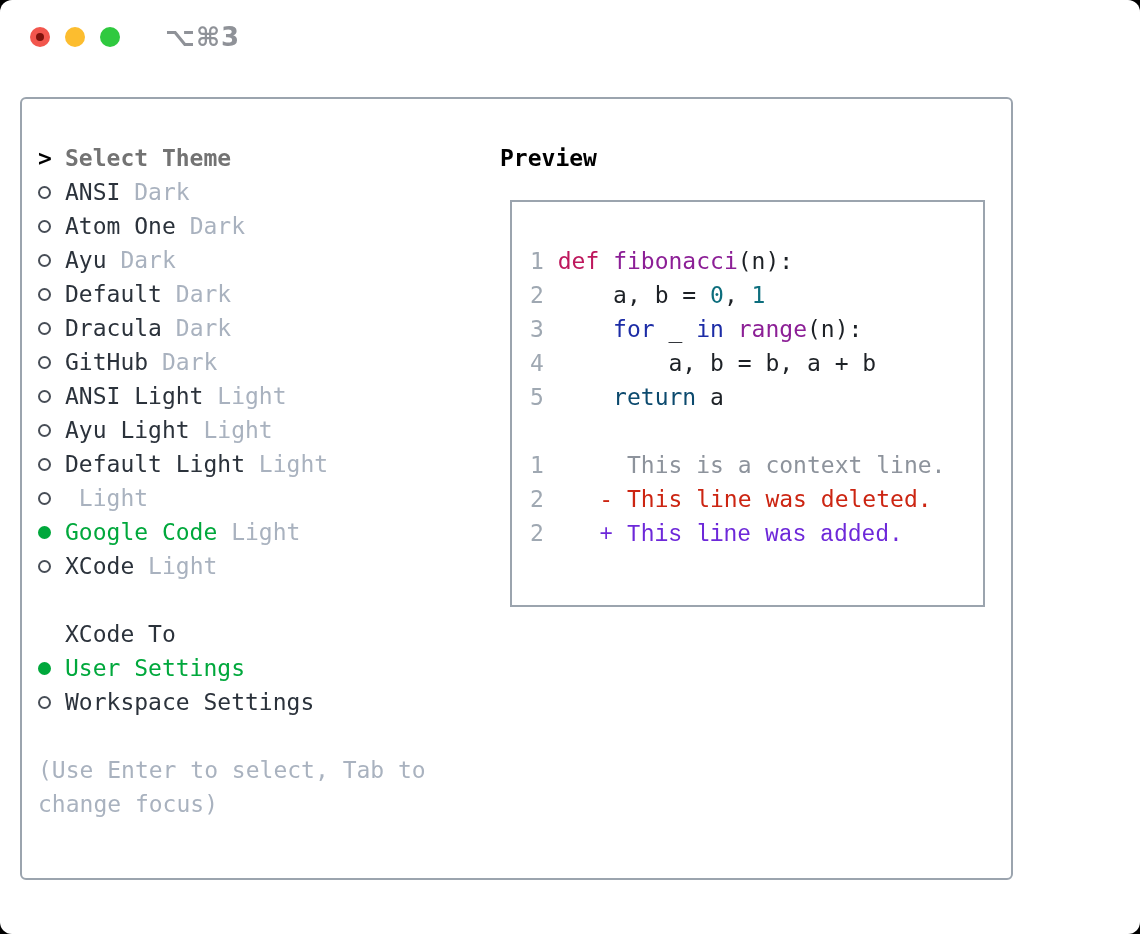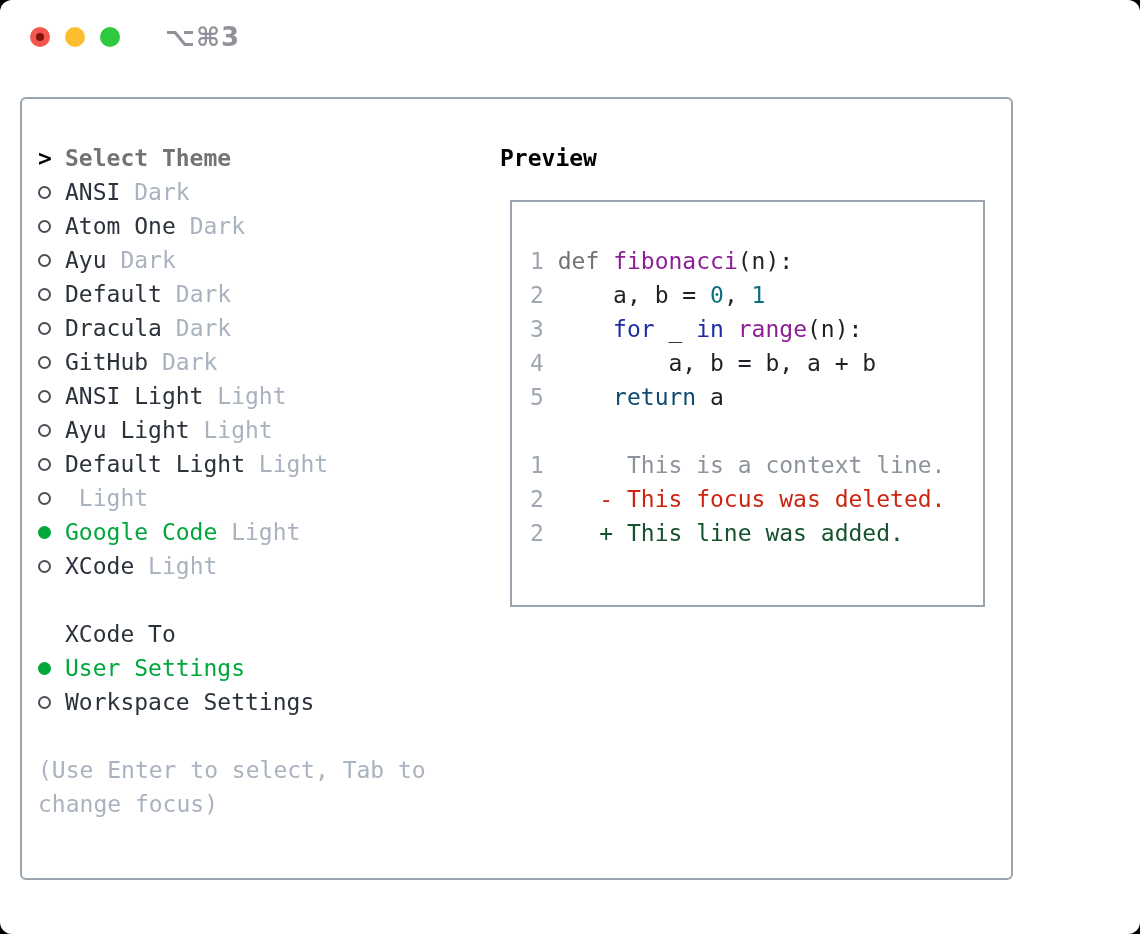--- a/index.html
+++ b/index.html
@@ -115,26 +115,26 @@
       <div id="help">
           <div class="help-line">(Use Enter to select, Tab to</div>
           <div class="help-line">change focus)</div>
         </div>
     </div>
 
     <div class="preview-heading">Preview</div>
 
     <div class="preview-box">
       <div id="preview-lines">
-          <div class="cline"><span class="lnum">1</span><span class="seg" style="color: rgb(29, 33, 38);"> </span><span class="seg" style="color: #737373; text-align: center;">def</span><span class="seg" style="color: rgb(29, 33, 38);"> </span><span class="seg" style="color: rgb(140, 31, 150);">fibonacci</span><span class="seg" style="color: rgb(29, 33, 38);">(n):</span></div>
+          <div class="cline"><span class="lnum">1</span><span class="seg" style="color: rgb(29, 33, 38);"> </span><span class="seg" style="color: #be185d; text-align: center;">def</span><span class="seg" style="color: rgb(29, 33, 38);"> </span><span class="seg" style="color: rgb(140, 31, 150);">fibonacci</span><span class="seg" style="color: rgb(29, 33, 38);">(n):</span></div>
           <div class="cline"><span class="lnum">2</span><span class="seg" style="color: rgb(29, 33, 38);">     a, b = </span><span class="seg" style="color: rgb(13, 110, 125);">0</span><span class="seg" style="color: rgb(29, 33, 38);">, </span><span class="seg" style="color: rgb(13, 110, 125);">1</span></div>
           <div class="cline"><span class="lnum">3</span><span class="seg" style="color: rgb(29, 33, 38);">     </span><span class="seg" style="color: rgb(28, 44, 166);">for</span><span class="seg" style="color: rgb(29, 33, 38);"> _ </span><span class="seg" style="color: rgb(28, 44, 166);">in</span><span class="seg" style="color: rgb(29, 33, 38);"> </span><span class="seg" style="color: rgb(140, 31, 150);">range</span><span class="seg" style="color: rgb(29, 33, 38);">(n):</span></div>
           <div class="cline"><span class="lnum">4</span><span class="seg" style="color: rgb(29, 33, 38);">         a, b = b, a + b</span></div>
           <div class="cline"><span class="lnum">5</span><span class="seg" style="color: rgb(29, 33, 38);">     </span><span class="seg" style="color: #0c4a6e;">return</span><span class="seg" style="color: rgb(29, 33, 38);"> a</span></div>
           <div class="cline"><span class="lnum"></span></div>
           <div class="cline"><span class="lnum">1</span><span class="seg" style="color: rgb(141, 147, 156);">      This is a context line.</span></div>
-          <div class="cline"><span class="lnum">2</span><span class="seg" style="color: rgb(29, 33, 38);">    </span><span class="seg" style="color: rgb(204, 37, 18);">- This focus was deleted.</span></div>
-          <div class="cline"><span class="lnum">2</span><span class="seg" style="color: rgb(29, 33, 38);">    </span><span class="seg" style="color: #14532d;">+ This line was added.</span></div>
+          <div class="cline"><span class="lnum">2</span><span class="seg" style="color: rgb(29, 33, 38);">    </span><span class="seg" style="color: rgb(204, 37, 18);">- This line was deleted.</span></div>
+          <div class="cline"><span class="lnum">2</span><span class="seg" style="color: rgb(29, 33, 38);">    </span><span class="seg" style="color: #6d28d9; font-family: Liberation Mono, monospace;">+ This line was added.</span></div>
         </div>
     </div>
 
   </div>
 </div>
 
 </body></html>

